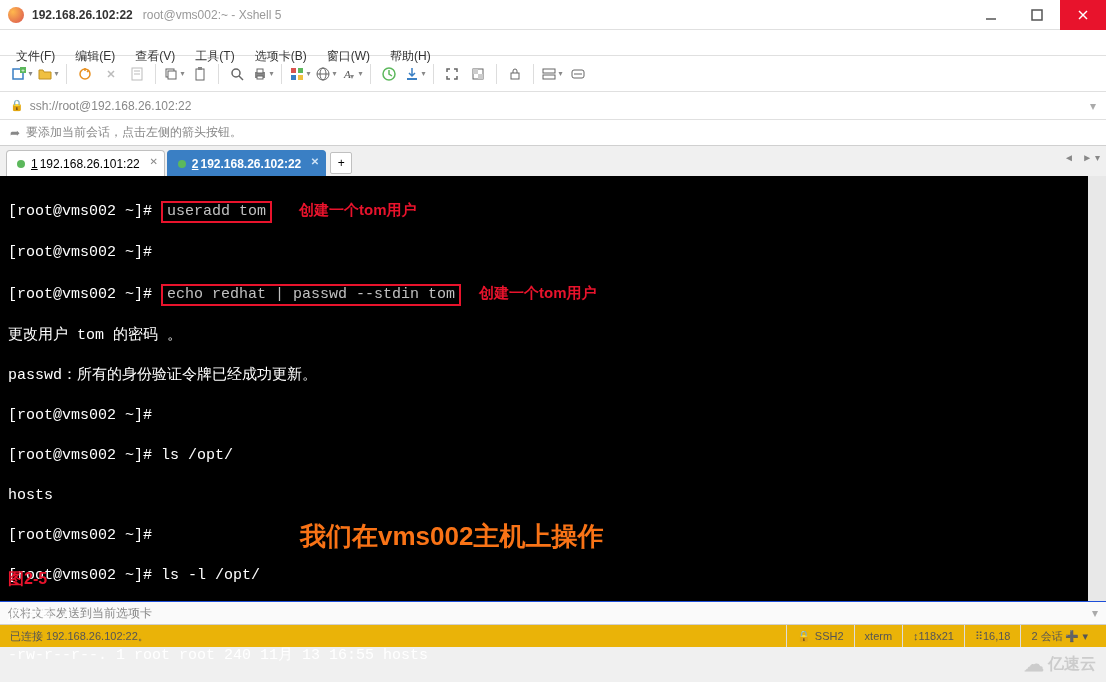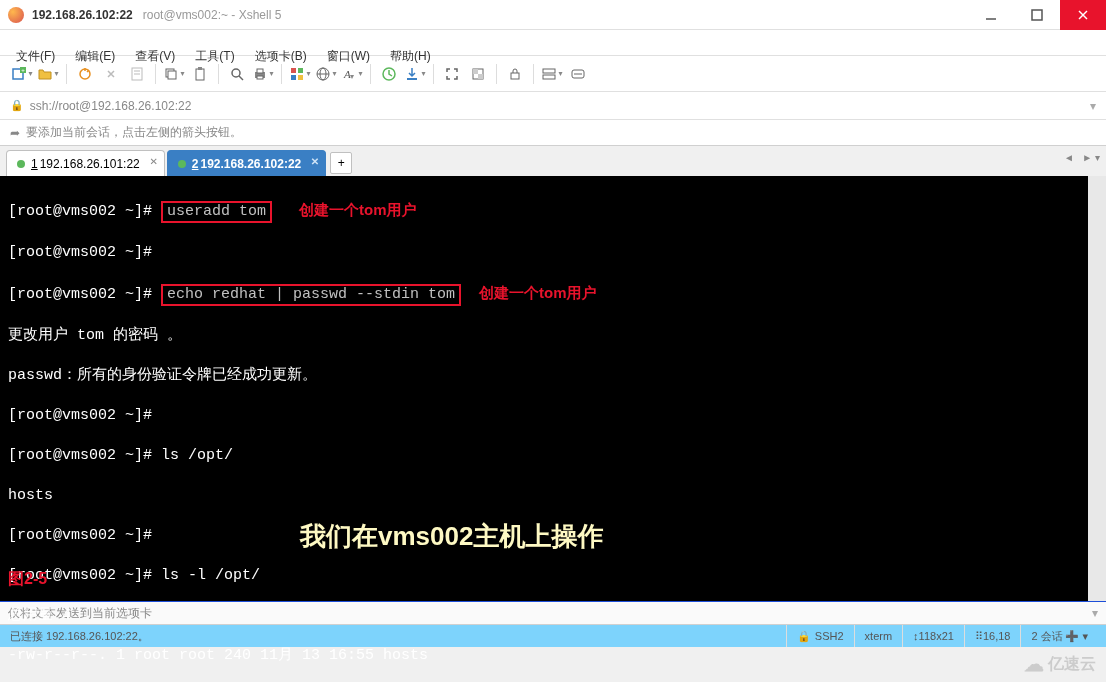--- a/index.html
+++ b/index.html
@@ -167,21 +167,21 @@
 .rnote {
   color: #e8132c;
   font-family: "Microsoft YaHei",sans-serif;
   font-size: 15px;
   font-weight: bold;
   display: inline-block;
 }
 .big-note {
   position: absolute;
   left: 300px; top: 350px;
-  color: #fef9c3;
+  color: #f97316;
   font-family: "Microsoft YaHei",sans-serif;
   font-size: 26px;
   font-weight: bold;
 }
 .fig-label {
   position: absolute;
   left: 8px; bottom: 12px;
   color: #e8132c;
   font-family: "Microsoft YaHei",sans-serif;
   font-size: 16px;
@@ -192,21 +192,21 @@
   background: #fafafa;
   border-top: 1px solid #1d4ed8;
   border-bottom: 1px solid #d0d0d0;
   display: flex;
   align-items: center;
   padding: 0 8px;
   color: #888;
 }
 .statusbar {
   height: 22px;
-  background: #7dd3fc;
+  background: #eab308;
   display: flex;
   align-items: center;
   padding: 0 8px;
   color: #555;
   font-size: 11px;
 }
 .statusbar .seg {
   padding: 0 10px;
   border-left: 1px solid #ddd;
   height: 100%;

